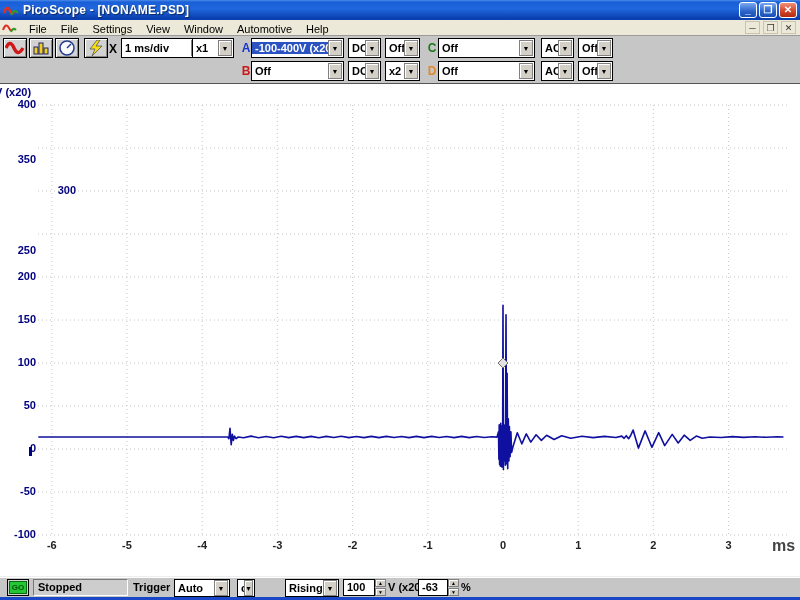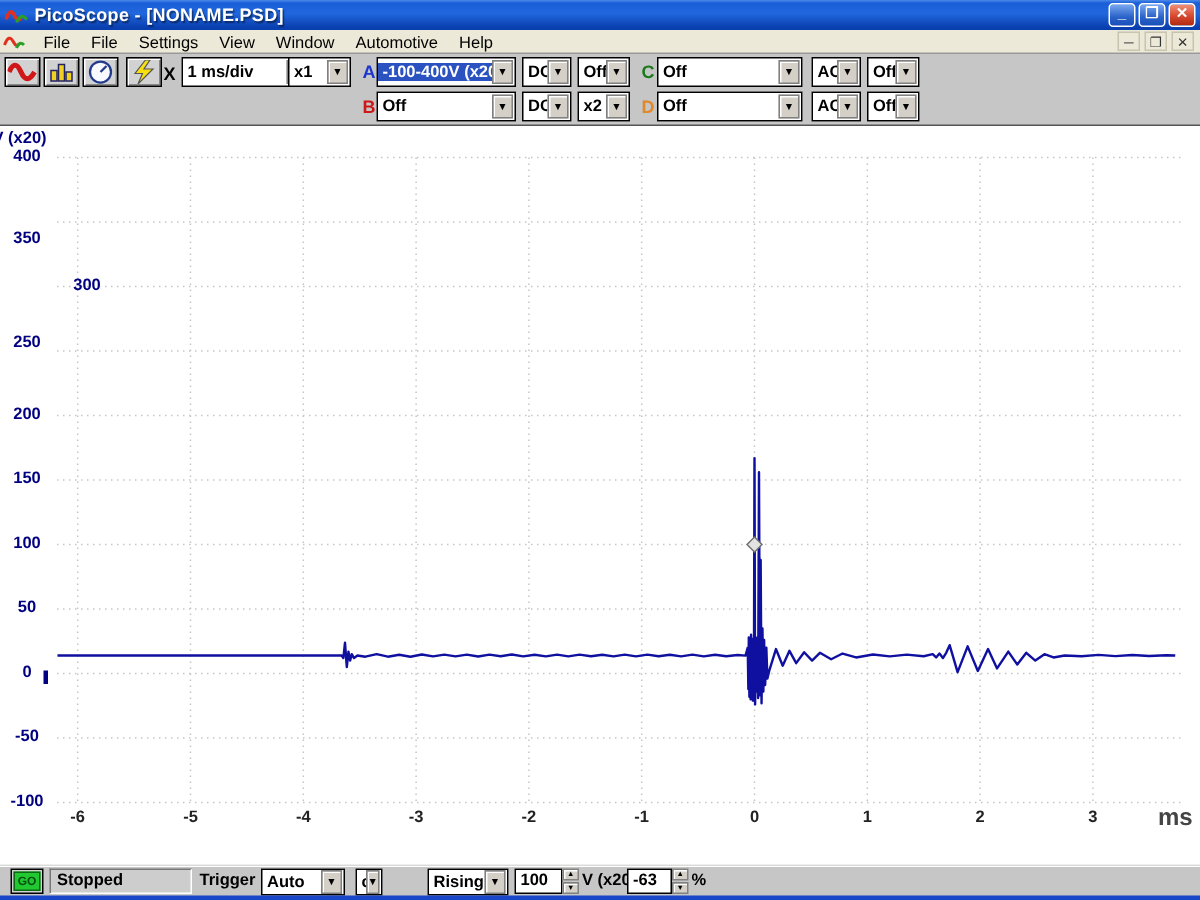--- a/index.html
+++ b/index.html
@@ -40,21 +40,21 @@
   .dd.r1 { top:2px; } .dd.r2 { top:25px; }
   .ddt { flex:1; font-size:11px; font-weight:bold; padding:0 3px; white-space:nowrap; overflow:hidden; color:#000; }
   .ddt.sel { background:#2a52c0; color:#fff; }
   .dda { width:14px; height:16px; margin-right:1px; background:#d4d0c8; border:1px solid #808080;
     box-shadow:inset 1px 1px 0 #fff; font-size:7px; line-height:15px; text-align:center; color:#000; }
   #x-label { position:absolute; left:109px; top:6px; font-size:12px; font-weight:bold; }
 
   
   #chart { position:absolute; left:0; top:84px; width:800px; height:492px; background:#fff; overflow:hidden; }
   #wave-svg { position:absolute; left:0; top:0; }
-  .ylab { position:absolute; width:36px; text-align:center; font-size:11px; font-weight:bold; color:#000080; }
+  .ylab { position:absolute; width:36px; text-align:right; font-size:11px; font-weight:bold; color:#000080; }
   .xlab { position:absolute; width:40px; text-align:center; font-size:11px; font-weight:bold; color:#222; }
   #ylabel { position:absolute; left:-5px; top:2px; font-size:11px; font-weight:bold; color:#000080; }
   #ms-label { position:absolute; left:772px; top:453px; font-size:16px; font-weight:bold; color:#444; }
   #timestamp { position:absolute; left:330px; top:460px; width:190px; text-align:center;
     font-size:11px; font-weight:bold; color:#000; }
 
   
   #statusbar { position:absolute; left:0; top:576px; width:800px; height:21px;
     background:#c6c6c6; border-top:1px solid #eee; box-shadow:inset 0 1px 0 #fff; }
   #go-btn { position:absolute; left:7px; top:2px; width:22px; height:17px; background:#d2d2d2;
@@ -223,21 +223,21 @@
         <polyline points="38.3,353.0 89.4,353.0 127.0,353.0 164.6,353.0 202.2,353.0 224.8,353.0 227.8,353.0 228.9,354.7 230.0,344.4 231.2,360.7 232.3,350.4 233.4,356.4 234.5,352.1 236.0,354.7 238.3,353.0 243.6,353.8 251.1,352.1 258.6,353.8 266.1,352.5 273.6,353.8 281.2,352.3 288.7,353.6 296.2,352.4 303.7,353.6 311.2,352.4 318.8,353.7 326.3,352.4 333.8,353.5 341.3,352.3 348.8,353.6 356.4,352.5 363.9,353.6 371.4,352.4 378.9,353.6 386.4,352.4 394.0,353.5 401.5,352.5 409.0,353.6 416.5,352.4 424.0,353.6 431.6,352.4 439.1,353.5 446.6,352.5 454.1,353.6 461.6,352.4 469.2,353.6 476.7,352.5 484.2,353.5 491.7,352.7 497.0,353.1 498.5,347.8 498.9,375.3 499.2,340.9 499.6,380.5 500.0,343.5 500.4,382.2 500.7,339.2 501.1,378.8 501.5,341.8 501.9,383.1 502.2,344.4 502.6,371.9 503.0,221.4 503.4,385.6 503.9,346.1 504.4,377.0 504.9,340.9 505.4,381.3 506.0,230.8 506.6,379.6 507.1,289.3 507.7,384.8 508.3,334.9 508.9,377.0 509.4,342.6 510.1,372.7 510.9,347.8 511.6,368.4 512.8,363.3 517.3,348.7 521.8,359.8 526.3,349.9 530.8,358.1 536.1,350.8 541.4,356.4 546.6,351.2 554.1,355.5 561.7,351.7 570.7,354.3 582.0,352.3 593.2,353.6 604.5,352.4 615.8,353.5 621.8,352.1 624.1,354.3 626.3,351.7 628.6,354.7 630.8,351.2 633.1,346.1 638.4,364.1 645.1,346.9 651.9,363.3 658.7,348.7 664.7,361.6 672.2,350.4 678.2,359.0 684.2,351.2 690.2,356.4 696.3,352.1 702.3,354.3 709.8,353.0 721.1,353.5 732.4,352.6 743.6,353.4 754.9,352.7 766.2,353.3 777.5,352.8 783.5,353.0" fill="none" stroke="#0f0fa0" stroke-width="1.6" stroke-linejoin="round"></polyline>
         <rect x="29" y="363" width="3" height="9" fill="#000080"></rect>
         <polygon points="503,274 508,279 503,284 498,279" fill="#e2e2e2" stroke="#707070"></polygon>
       </svg>
     <div id="ylabel">V (x20)</div>
     <div id="ms-label">ms</div>
     <div id="tick-labels">
         <div class="ylab" style="left: 0px; top: 14px;">400</div>
         <div class="ylab" style="left: 0px; top: 57px; margin-top: 12px;">350</div>
         <div class="ylab" style="left: 0px; top: 100px; margin-left: 40px;">300</div>
-        <div class="ylab" style="left: 0px; top: 138px;">250</div>
+        <div class="ylab" style="left: 0px; top: 160px;">250</div>
         <div class="ylab" style="left: 0px; top: 186px;">200</div>
         <div class="ylab" style="left: 0px; top: 229px;">150</div>
         <div class="ylab" style="left: 0px; top: 272px;">100</div>
         <div class="ylab" style="left: 0px; top: 315px;">50</div>
         <div class="ylab" style="left: 0px; top: 358px;">0</div>
         <div class="ylab" style="left: 0px; top: 401px;">-50</div>
         <div class="ylab" style="left: 0px; top: 444px;">-100</div>
         <div class="xlab" style="left: 31.8px; top: 455px;">-6</div>
         <div class="xlab" style="left: 107px; top: 455px;">-5</div>
         <div class="xlab" style="left: 182.2px; top: 455px;">-4</div>

